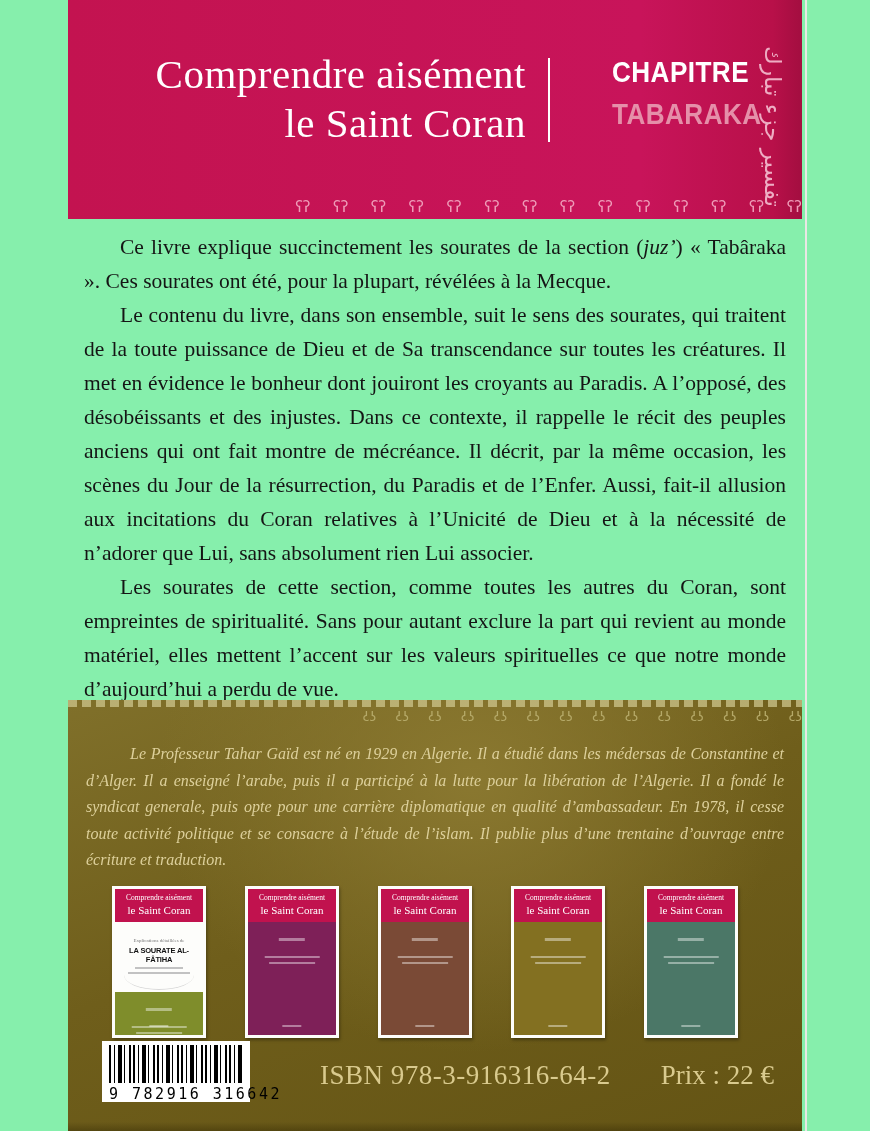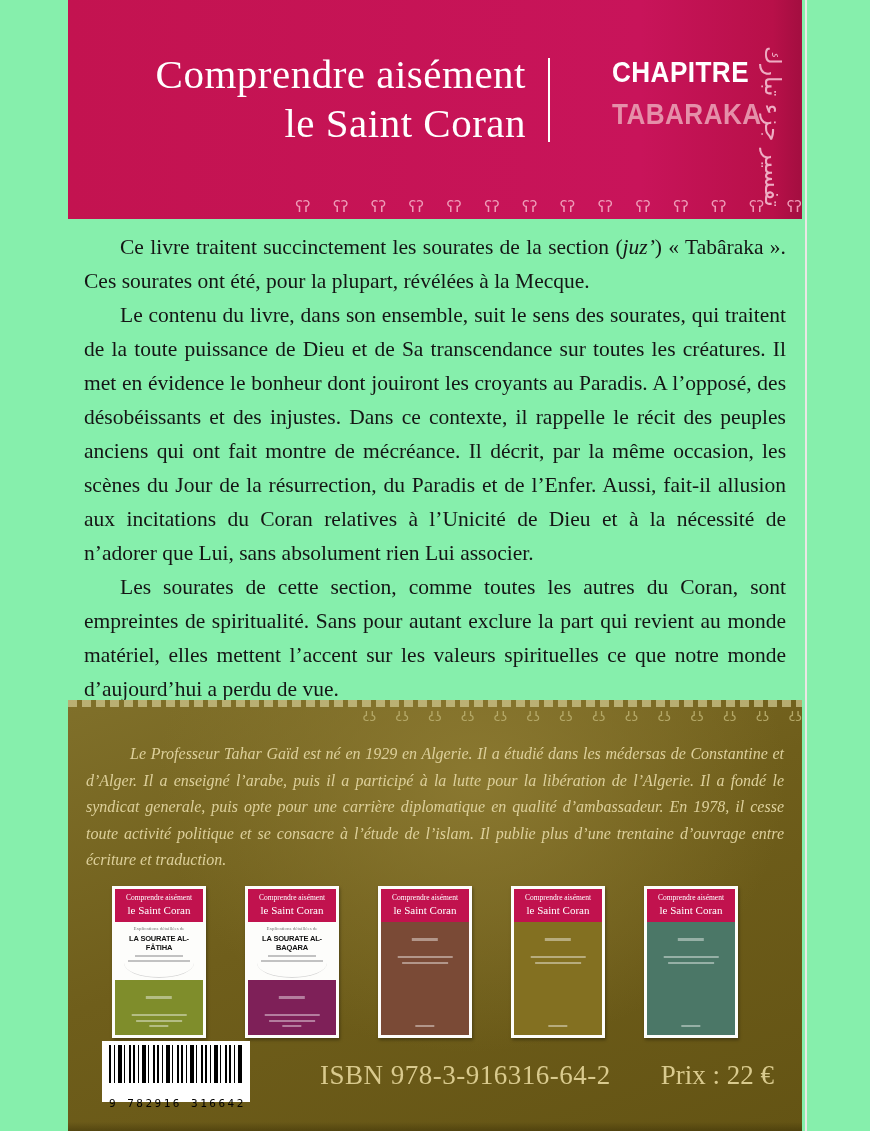--- a/index.html
+++ b/index.html
@@ -38,42 +38,42 @@
   .bio{margin:18px auto 0;width:698px;font-style:italic;font-size:16px;line-height:26.5px;
        color:#ddd09b;text-align:justify;text-indent:44px;}
 
   
   .covers{position:absolute;left:44px;top:186px;display:flex;gap:39px;}
   .cover{width:94px;height:152px;background:#fdfdfb;padding:3px;box-sizing:border-box;
          display:flex;flex-direction:column;box-shadow:1px 2px 3px rgba(0,0,0,.35);}
   .cover-head{background:#c1124e;color:#fff;text-align:center;padding:5px 1px 6px;}
   .cover-head .ch1{font-size:7.5px;line-height:8px;}
   .cover-head .ch2{font-size:11px;line-height:12px;margin-top:2px;}
-  .cover-mid{height:54px;text-align:center;padding-top:4px;position:relative;}
+  .cover-mid{height:54px;text-align:center;padding-top:16px;position:relative;}
   .cover-sub{font-size:5px;color:#777;line-height:6px;}
   .cover-title{font-family:"Liberation Sans",sans-serif;font-weight:bold;font-size:8px;
                line-height:9px;color:#121212;margin-top:2px;transform:scaleX(.94);letter-spacing:-.2px;}
   .tiny-bar{height:2px;background:#c2c2c2;margin:3px auto 0;}
   .swoosh{position:absolute;left:10%;bottom:2px;width:80%;height:14px;
           border-bottom:1px solid #cfcfcf;border-radius:0 0 50% 50%/0 0 100% 100%;opacity:.8;}
   .cover-foot{flex:1;position:relative;}
   .foot-line{position:absolute;left:50%;transform:translateX(-50%);height:3px;background:rgba(255,255,255,.42);}
   .fl1{top:16px;width:30%;}
   .fl2{top:34px;width:62%;height:2px;}
   .fl3{top:40px;width:52%;height:2px;}
   .fl4{bottom:8px;width:22%;height:2px;}
 
   
   .barcode{position:absolute;left:34px;top:341px;width:148px;height:61px;background:#ffffff;
            box-sizing:border-box;padding:4px 7px 2px;}
   .bars{height:38px;background:repeating-linear-gradient(90deg,
         #000 0 2px,#fff 2px 5px,#000 5px 6px,#fff 6px 9px,#000 9px 13px,#fff 13px 15px,
         #000 15px 16px,#fff 16px 20px,#000 20px 22px,#fff 22px 24px);}
-  .bdigits{font-family:"DejaVu Sans Mono",monospace;font-size:11px;letter-spacing:2.5px;
-           color:#000;text-align:left;margin-top:14px;white-space:nowrap;}
+  .bdigits{font-family:"DejaVu Sans Mono",monospace;font-size:15px;letter-spacing:2.5px;
+           color:#000;text-align:left;margin-top:2px;white-space:nowrap;}
   .isbn{position:absolute;left:252px;top:360px;font-size:27px;color:#d9ca8e;letter-spacing:.5px;}
   .price{position:absolute;right:28px;top:360px;font-size:27px;color:#d9ca8e;}
   .band-bottom::after{content:"";position:absolute;left:0;right:0;bottom:0;height:9px;
            background:linear-gradient(to bottom,rgba(0,0,0,0),rgba(40,32,0,.35));}
 </style>
 </head>
 <body>
 
 <div class="page">
   <div class="scan-edge"></div>
@@ -88,21 +88,21 @@
       <div class="chapter">
         <div class="chapter-label">CHAPITRE</div>
         <div class="chapter-name" style="color: rgb(229, 143, 169);">TABARAKA</div>
       </div>
     </div>
     <div class="arabic-calli">تفسير جزء تبارك</div>
     <div class="orn-row orn-pink">ʕʔ  ʕʔ  ʕʔ  ʕʔ  ʕʔ  ʕʔ  ʕʔ  ʕʔ  ʕʔ  ʕʔ  ʕʔ  ʕʔ  ʕʔ  ʕʔ</div>
   </div>
 
   <div class="synopsis">
-    <p><span>Ce livre traitent succinctement les sourates de la section (</span><span class="italic">juz’</span><span>) « Tabâraka ».  Ces sourates ont été, pour la plupart, révélées à la Mecque.</span></p>
+    <p><span>Ce livre explique succinctement les sourates de la section (</span><span class="italic">juz’</span><span>) « Tabâraka ».  Ces sourates ont été, pour la plupart, révélées à la Mecque.</span></p>
     <p>Le contenu du livre, dans son ensemble,  suit le sens des sourates, qui traitent de la toute puissance de Dieu et de Sa transcendance sur toutes les créatures. Il met en évidence le bonheur dont jouiront les croyants au Paradis. A l’opposé, des désobéissants et des injustes. Dans ce contexte, il rappelle le récit des peuples anciens qui ont fait montre de mécréance. Il décrit, par la même occasion, les scènes du Jour de la résurrection, du Paradis et de l’Enfer. Aussi, fait-il allusion aux incitations du Coran relatives à l’Unicité de Dieu et à la nécessité de n’adorer que Lui, sans absolument rien Lui associer.</p>
     <p>Les sourates de cette section, comme toutes les autres du Coran, sont empreintes de spiritualité. Sans pour autant exclure la part qui revient au monde matériel, elles mettent l’accent sur les valeurs spirituelles ce que notre monde  d’aujourd’hui a perdu de vue.</p>
   </div>
 
   <div class="band-bottom">
     <div class="chain"></div>
     <div class="orn-row orn-olive">ʕʔ  ʕʔ  ʕʔ  ʕʔ  ʕʔ  ʕʔ  ʕʔ  ʕʔ  ʕʔ  ʕʔ  ʕʔ  ʕʔ  ʕʔ  ʕʔ</div>
     <div class="bio">Le Professeur Tahar Gaïd est né en 1929 en Algerie. Il a étudié dans les médersas de Constantine et d’Alger. Il a enseigné l’arabe, puis il a participé à la lutte pour la libération de l’Algerie. Il a fondé le syndicat generale, puis opte pour une carrière diplomatique en qualité d’ambassadeur. En 1978, il cesse toute activité politique et se consacre à l’étude de l’islam. Il publie plus d’une trentaine d’ouvrage entre écriture et traduction.</div>
 
     <div class="covers">
@@ -124,27 +124,20 @@
           <div class="foot-line fl2"></div>
           <div class="foot-line fl3"></div>
           <div class="foot-line fl4"></div>
         </div>
       </div>
 
       <div class="cover">
         <div class="cover-head">
           <div class="ch1">Comprendre aisément</div>
           <div class="ch2">le Saint Coran</div>
-        </div>
-        <div class="cover-mid">
-          <div class="cover-sub">Explications détaillées de</div>
-          <div class="cover-title">LA SOURATE AL-BAQARA</div>
-          <div class="tiny-bar" style="width:55%"></div>
-          <div class="tiny-bar" style="width:70%"></div>
-          <div class="swoosh"></div>
         </div>
         <div class="cover-foot" style="background-color: rgb(126, 32, 88);">
           <div class="foot-line fl1"></div>
           <div class="foot-line fl2"></div>
           <div class="foot-line fl3"></div>
           <div class="foot-line fl4"></div>
         </div>
       </div>
 
       <div class="cover">

